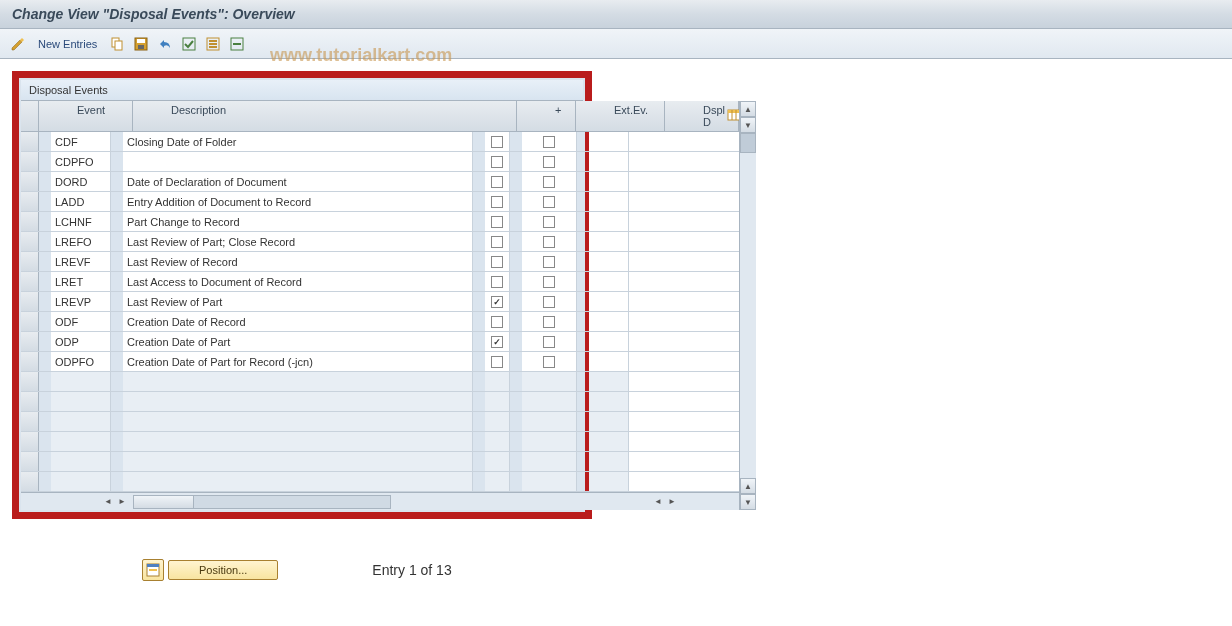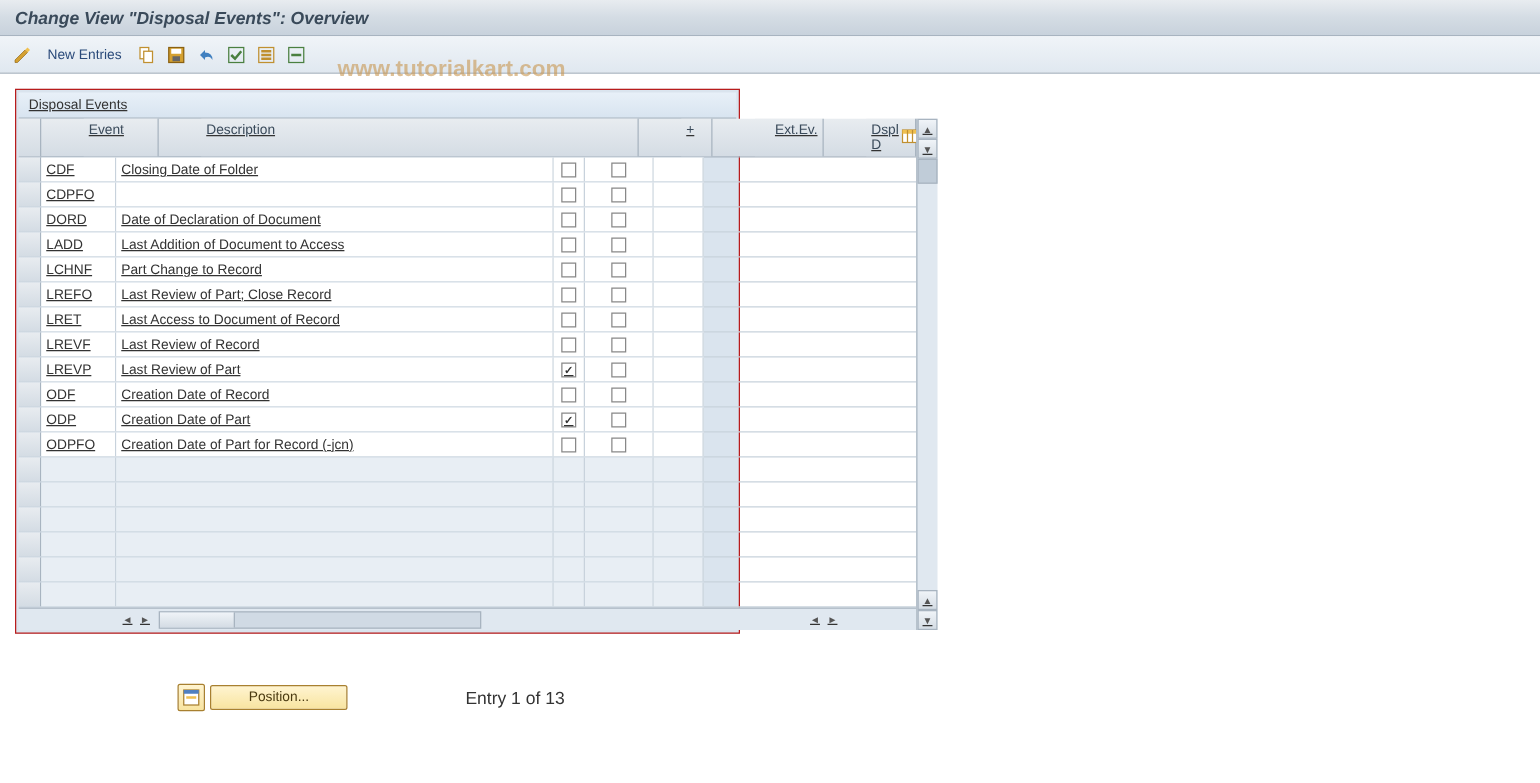--- a/index.html
+++ b/index.html
@@ -53,25 +53,24 @@
       font-size: 18px;
       font-weight: bold;
       color: rgba(200, 150, 80, 0.6);
       pointer-events: none;
       z-index: 100;
     }
     .main-content {
       padding: 12px;
     }
     .table-container {
-      border: 1px solid #b91c1c;
+      border: 7px solid #b91c1c;
       background: #dae4ee;
       width: 580px;
       padding: 2px;
-      text-decoration: underline;
     }
     .table-title {
       background: linear-gradient(to bottom, #e8f0f8 0%, #d8e4f0 100%);
       padding: 4px 8px;
       font-size: 11px;
       color: #333;
       border-bottom: 1px solid #a8b4c0;
     }
     .grid-header {
       display: flex;
@@ -85,40 +84,41 @@
       padding: 3px 4px;
       color: #3a4a5a;
       background: linear-gradient(to bottom, #e8ecf0 0%, #d4dce4 100%);
     }
     .grid-body { }
     .grid-row {
       display: flex;
       border-bottom: 1px solid #c8d2dc;
       height: 20px;
       align-items: stretch;
+      gap: 12px;
     }
     .grid-cell {
       border-right: 1px solid #c8d2dc;
       padding: 2px 4px;
       background: #fff;
       display: flex;
       align-items: center;
       font-size: 11px;
     }
     .grid-row.empty .grid-cell { background: #e8eef4; }
     .row-selector {
       width: 18px;
       background: linear-gradient(to bottom, #e8ecf0 0%, #d4dce4 100%);
       border-right: 1px solid #a8b4c0;
       cursor: pointer;
     }
     .col-event { width: 60px; }
     .col-desc { width: 350px; }
     .col-plus { width: 25px; justify-content: center; }
-    .col-extev { width: 55px; justify-content: center; text-align: right; }
+    .col-extev { width: 55px; justify-content: center; }
     .col-dspl { width: 40px; }
     .checkbox {
       width: 12px;
       height: 12px;
       border: 1px solid #888;
       background: #fff;
       display: inline-flex;
       align-items: center;
       justify-content: center;
       font-size: 9px;
@@ -328,21 +328,21 @@
                 <span class="checkbox"></span>
               </div>
               <div class="grid-cell col-extev">
                 <span class="checkbox"></span>
               </div>
               <div class="grid-cell col-dspl"></div>
             </div>
             <div class="grid-row">
               <div class="row-selector"></div>
               <div class="grid-cell col-event">LADD</div>
-              <div class="grid-cell col-desc">Last Addition of Document to Access</div>
+              <div class="grid-cell col-desc">Entry Addition of Document to Record</div>
               <div class="grid-cell col-plus">
                 <span class="checkbox"></span>
               </div>
               <div class="grid-cell col-extev">
                 <span class="checkbox"></span>
               </div>
               <div class="grid-cell col-dspl"></div>
             </div>
             <div class="grid-row">
               <div class="row-selector"></div>
@@ -363,34 +363,34 @@
               <div class="grid-cell col-plus">
                 <span class="checkbox"></span>
               </div>
               <div class="grid-cell col-extev">
                 <span class="checkbox"></span>
               </div>
               <div class="grid-cell col-dspl"></div>
             </div>
             <div class="grid-row">
               <div class="row-selector"></div>
+              <div class="grid-cell col-event">LREVF</div>
+              <div class="grid-cell col-desc">Last Review of Record</div>
+              <div class="grid-cell col-plus">
+                <span class="checkbox"></span>
+              </div>
+              <div class="grid-cell col-extev">
+                <span class="checkbox"></span>
+              </div>
+              <div class="grid-cell col-dspl"></div>
+            </div>
+            <div class="grid-row">
+              <div class="row-selector"></div>
               <div class="grid-cell col-event">LRET</div>
               <div class="grid-cell col-desc">Last Access to Document of Record</div>
-              <div class="grid-cell col-plus">
-                <span class="checkbox"></span>
-              </div>
-              <div class="grid-cell col-extev">
-                <span class="checkbox"></span>
-              </div>
-              <div class="grid-cell col-dspl"></div>
-            </div>
-            <div class="grid-row">
-              <div class="row-selector"></div>
-              <div class="grid-cell col-event">LREVF</div>
-              <div class="grid-cell col-desc">Last Review of Record</div>
               <div class="grid-cell col-plus">
                 <span class="checkbox"></span>
               </div>
               <div class="grid-cell col-extev">
                 <span class="checkbox"></span>
               </div>
               <div class="grid-cell col-dspl"></div>
             </div>
             <div class="grid-row">
               <div class="row-selector"></div>

